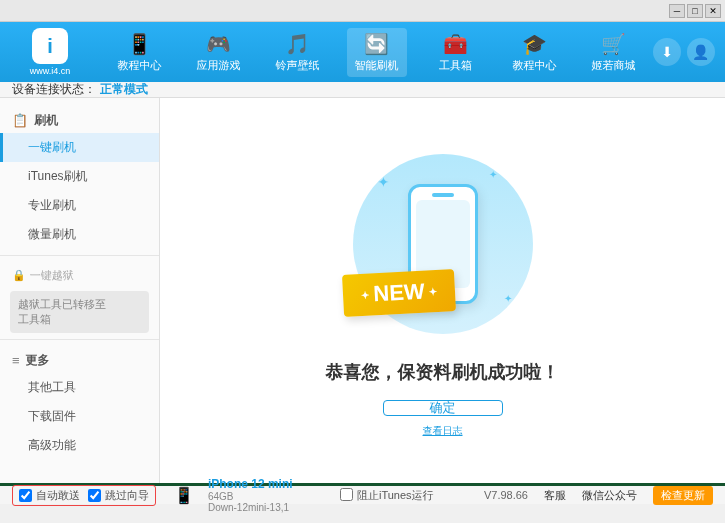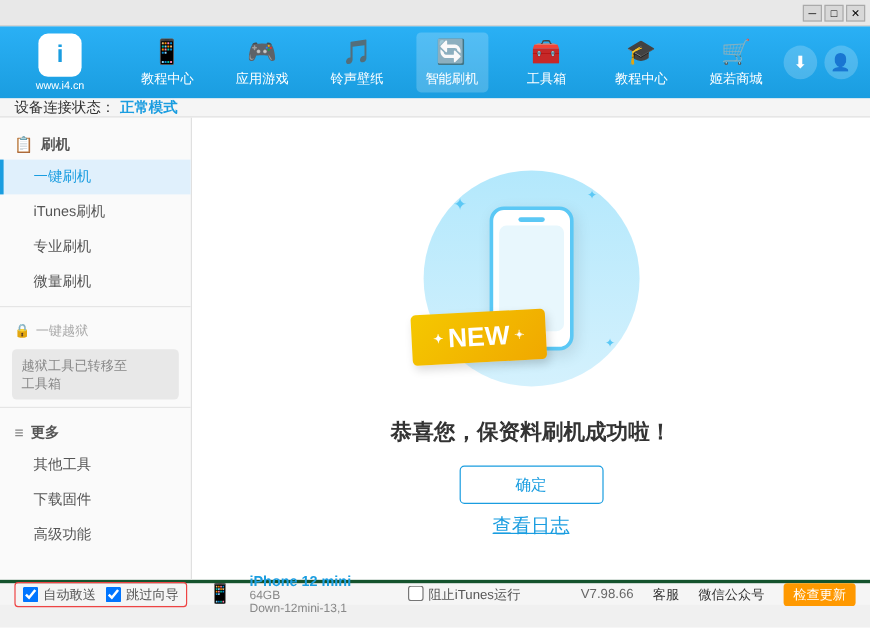--- a/index.html
+++ b/index.html
@@ -201,32 +201,32 @@
     .new-banner::before, .new-banner::after {
       content: '✦';
       font-size: 10px;
     }
 
     .success-text {
       font-size: 18px; color: #333; font-weight: bold; margin-bottom: 16px;
     }
 
     .confirm-btn {
-      width: 120px; height: 32px;
+      width: 120px; height: 16px;
       border: 1px solid #1a9de0;
       border-radius: 4px;
       background: #fff;
       color: #1a9de0;
       font-size: 13px;
       cursor: pointer;
       display: flex; align-items: center; justify-content: center;
     }
 
     .go-home-link {
-      color: #1a9de0; font-size: 16px; margin-top: 8px;
+      color: #1a9de0; font-size: 10px; margin-top: 8px;
       cursor: pointer; text-decoration: underline;
     }
 
     
     .bottom-bar {
       height: 21px;
       background: #f5f5f5;
       border-top: 3px solid #14532d;
       display: flex; align-items: center;
       padding: 0 12px;

